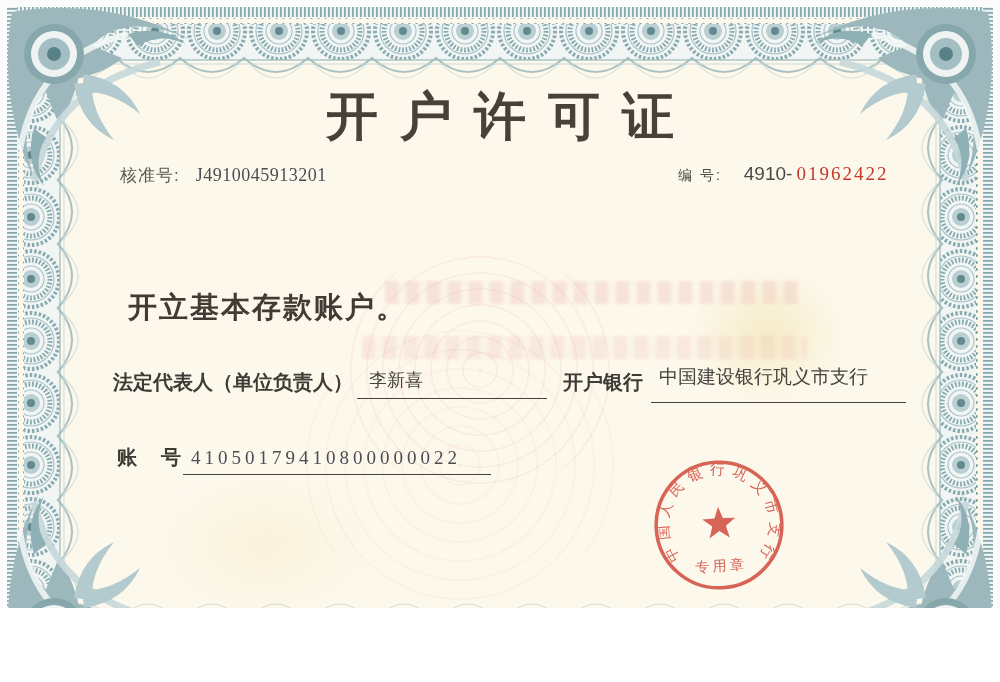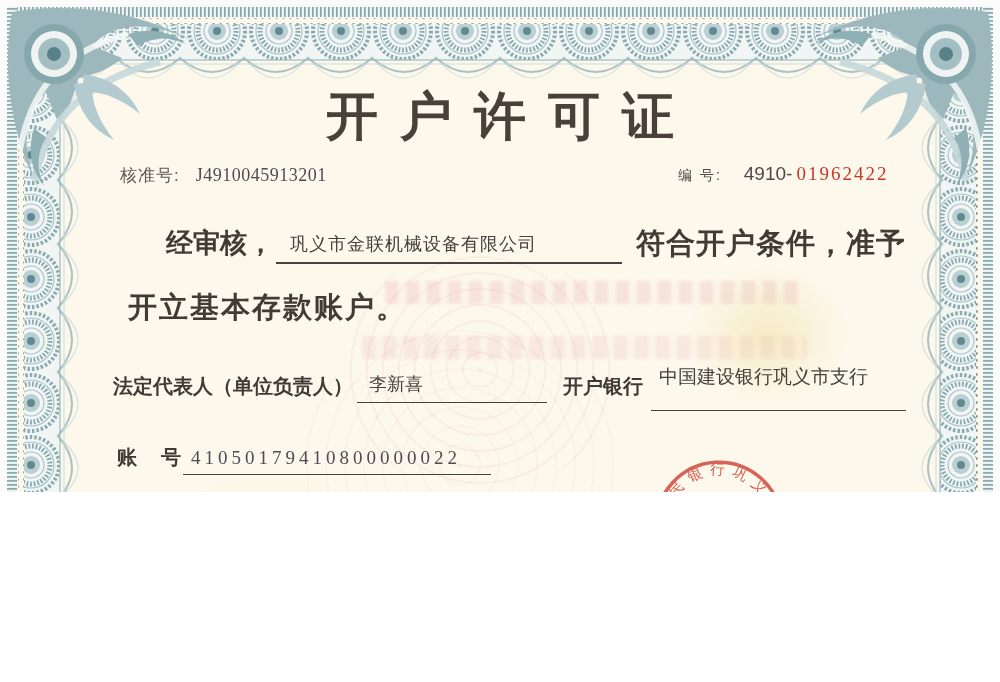--- a/index.html
+++ b/index.html
@@ -1,17 +1,17 @@
 <!DOCTYPE html>
 <html><head>
 <meta charset="utf-8">
 <style>
   html,body { margin:0; padding:0; background:#ffffff; }
   .certificate {
-    position:relative; width:1000px; height:492px; overflow:hidden;
+    position:relative; width:1000px; height:608px; overflow:hidden;
     background:#fdba74;
     font-family:"Liberation Sans", sans-serif;
     color:#3e3a36;
   }
   .border-svg { position:absolute; left:0; top:0; width:1000px; height:682px; }
 
   
   .wm { position:absolute; pointer-events:none; }
   .wm-ring1 { left:345px; top:245px; width:270px; height:250px; border-radius:50%;
     background:repeating-radial-gradient(circle at 50% 50%, rgba(224,150,142,.10) 0 2px, rgba(224,150,142,0) 2px 16px); }
@@ -51,21 +51,21 @@
   .line1 .qualify { font-size:29px; font-weight:700; white-space:nowrap; color:#403b35; letter-spacing:1px; }
 
   .line2 { position:absolute; left:128px; top:288px; font-size:29px; font-weight:700; letter-spacing:2px; color:#403b35; }
 
   .line3 { position:absolute; left:113px; right:94px; top:364px; display:flex; align-items:center; }
   .line3 .lbl { font-size:20px; font-weight:700; white-space:nowrap; padding-bottom:3px; color:#3e3a36; }
   .line3 .rep { width:178px; border-bottom:1.5px solid #45423e; font-size:18px; color:#44423f;
     padding:0 0 6px 12px; margin-left:4px; white-space:nowrap; }
   .line3 .bank-lbl { margin-left:16px; }
   .line3 .bank { flex:1; border-bottom:1.5px solid #45423e; font-size:19px; color:#44423f;
-    padding:0 0 20px 8px; margin-left:8px; white-space:nowrap; }
+    padding:0 0 12px 8px; margin-left:8px; white-space:nowrap; }
 
   .line4 { position:absolute; left:117px; top:444px; display:flex; align-items:flex-end; }
   .line4 .lbl { font-size:20px; font-weight:700; letter-spacing:2px; padding-bottom:4px; color:#3e3a36; }
   .line4 .acct { width:300px; border-bottom:1.5px solid #45423e; font-size:19px; letter-spacing:4px;
     color:#4d4c55; padding:0 0 5px 8px; margin-left:0; white-space:nowrap; }
 
   .issuer { position:absolute; left:616px; top:506px; }
   .issuer .lbl { font-size:19px; font-weight:700; letter-spacing:1px; color:#3e3a36; }
   .issuer .date { margin-top:9px; font-size:15px; color:#46423e; }
   .issuer .d-num { font-family:"Liberation Serif", serif; font-size:17px; position:relative; top:-4px; margin:0 3px; color:#4d4c55; }
@@ -168,25 +168,20 @@
     <div class="title">开户许可证</div>
 
     <div class="approval">
       <span class="label">核准号:</span><span class="value serif">J4910045913201</span>
     </div>
 
     <div class="serial">
       <span class="label">编 号:</span><span class="prefix">4910-</span><span class="red serif">01962422</span>
     </div>
 
-    <div class="line1">
-      <span class="reviewed">经审核，</span>
-      <span class="company serif">巩义市金联机械设备有限公司</span>
-      <span class="qualify">符合开户条件，准予</span>
-    </div>
 
     <div class="line2">开立基本存款账户。</div>
 
     <div class="line3">
       <span class="lbl">法定代表人（单位负责人）</span>
       <span class="rep serif">李新喜</span>
       <span class="lbl bank-lbl">开户银行</span>
       <span class="bank serif">中国建设银行巩义市支行</span>
     </div>
 

